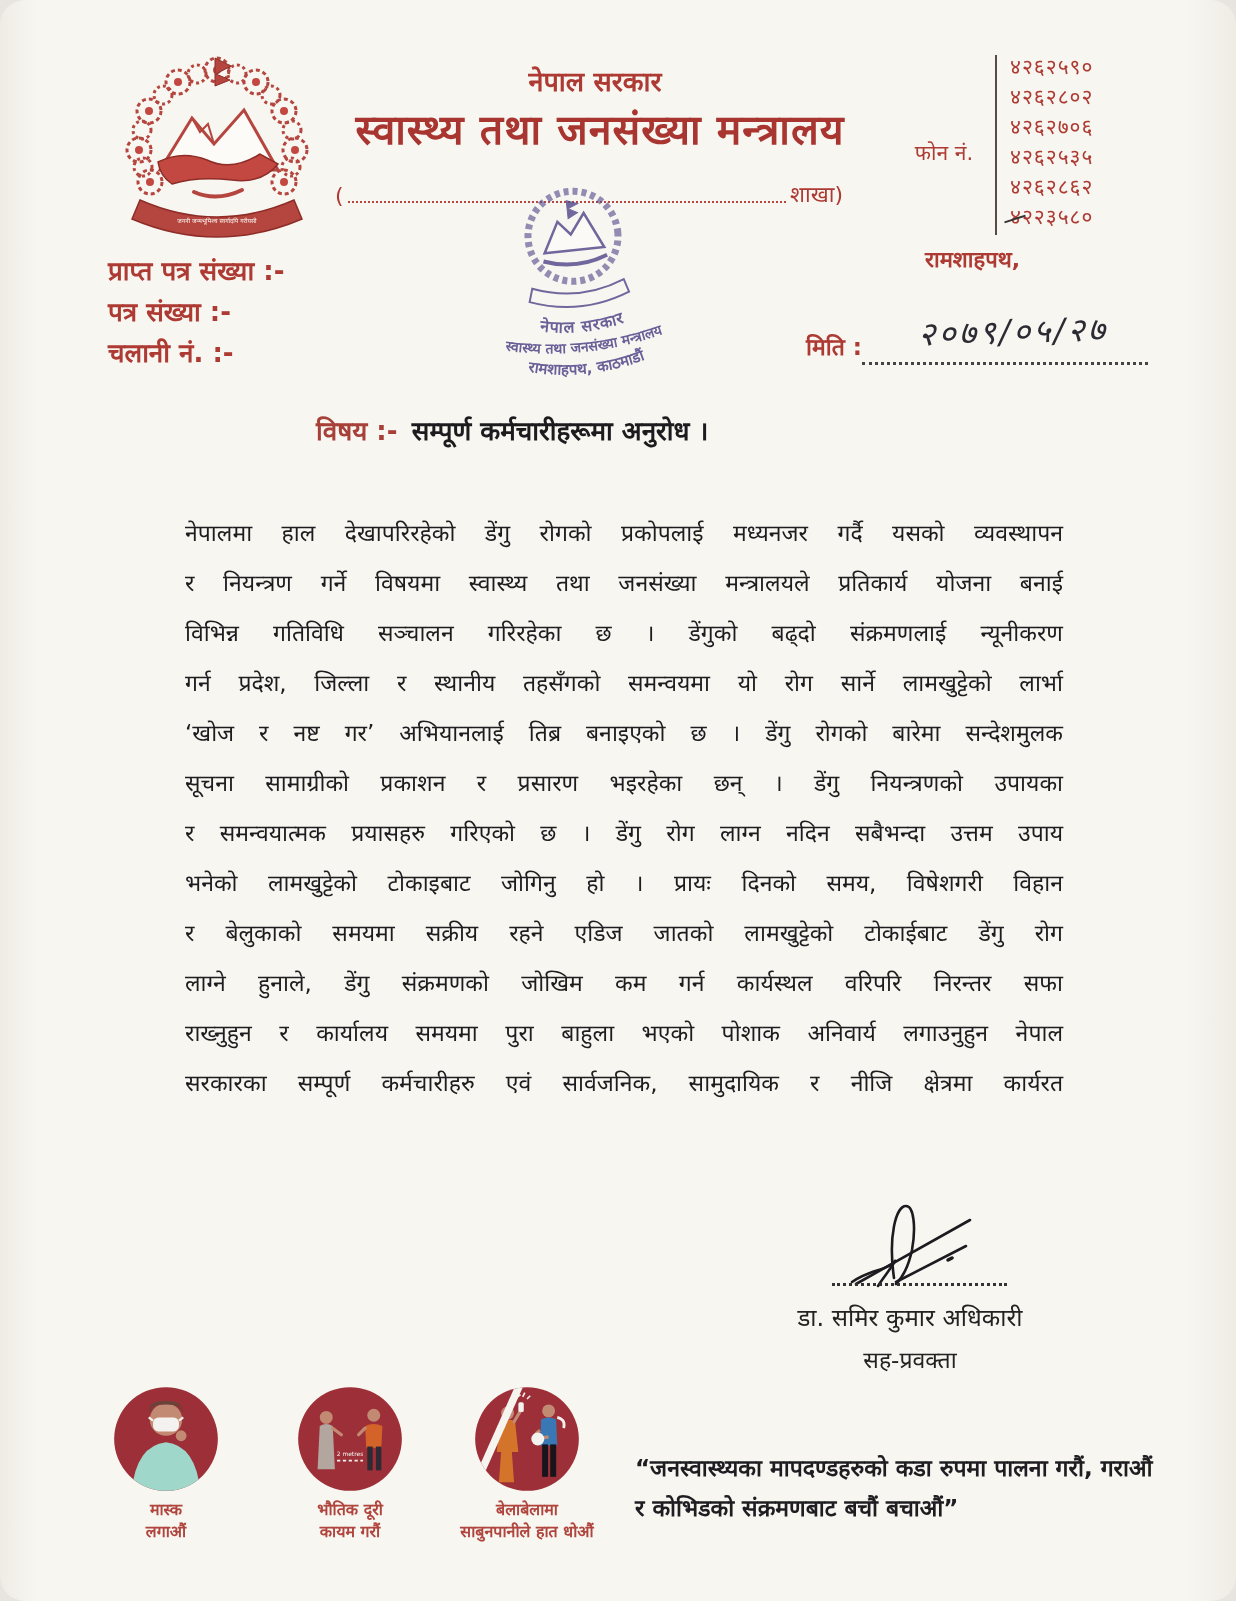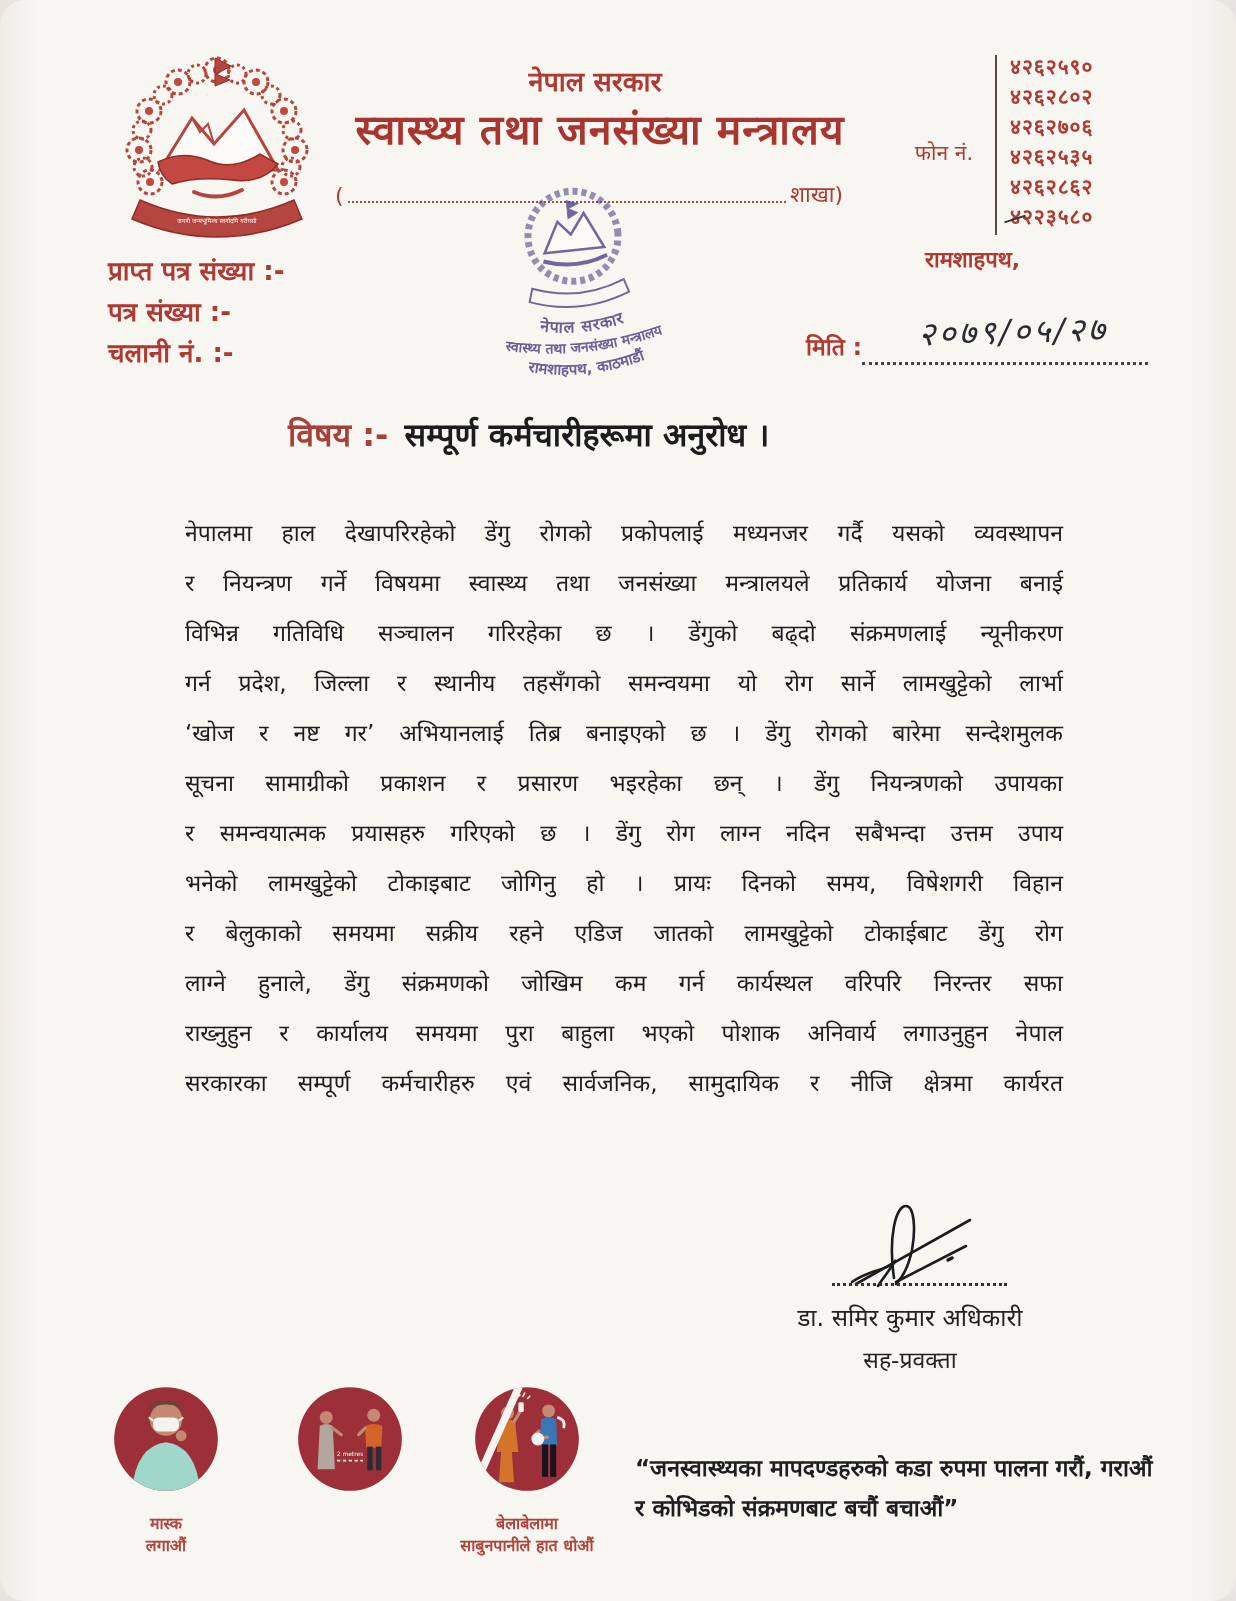--- a/index.html
+++ b/index.html
@@ -22,54 +22,54 @@
     font-size:27px;font-weight:bold;color:#ad3a33;}
   .ministry-line{position:absolute;left:280px;top:100px;width:640px;text-align:center;
     font-size:41px;font-weight:bold;color:#a93530;letter-spacing:1px;}
   .branch-line{position:absolute;left:335px;top:178px;width:508px;
     display:flex;align-items:flex-end;color:#ad3a33;font-size:22px;}
   .branch-dots{flex:1;border-bottom:2.5px dotted #b5463f;margin:0 4px 5px 4px;height:18px;}
   .stamp{position:absolute;left:448px;top:178px;transform:rotate(-6deg);opacity:.88;}
   .phone-bar{position:absolute;left:995px;top:55px;width:2px;height:180px;background:#5a4a46;}
   .phone-label{position:absolute;left:900px;top:138px;width:88px;text-align:center;
     font-size:21px;font-weight:normal;color:#ad3a33;}
-  .phones{position:absolute;left:1010px;top:52px;font-size:21px;font-weight:bold;
+  .phones{position:absolute;left:1010px;top:52px;font-size:21px;font-weight:normal;
     color:#ad3a33;line-height:30px;letter-spacing:1px;}
   .strike-mark{position:absolute;left:1004px;top:218px;width:22px;height:2px;
     background:#333;transform:rotate(-18deg);}
   .addr1{position:absolute;left:865px;top:243px;width:215px;text-align:center;
     font-size:22px;font-weight:bold;color:#ad3a33;}
   .addr2{position:absolute;left:840px;top:277px;width:265px;text-align:center;
     font-size:22px;font-weight:bold;color:#ad3a33;}
   .meta-label{position:absolute;left:108px;font-size:26px;font-weight:bold;color:#ad3a33;}
   .date-label{position:absolute;left:806px;top:330px;font-size:23px;font-weight:bold;color:#ad3a33;}
   .date-value{position:absolute;left:868px;top:308px;width:290px;text-align:center;
     font-size:33px;color:#2b2b33;letter-spacing:3px;transform:rotate(-1.5deg);
     font-style:italic;}
   .date-dots{position:absolute;left:862px;top:362px;width:286px;border-bottom:3px dotted #444;}
   
-  .subject{position:absolute;left:288px;top:412px;font-size:32px;}
+  .subject{position:absolute;left:316px;top:412px;font-size:26px;}
   .subject .lbl{color:#a8403a;font-weight:bold;margin-right:6px;}
   .subject .txt{color:#1c1c1f;font-weight:bold;}
   
   .body-block{position:absolute;left:185px;top:516px;width:878px;}
   .bline{height:50px;font-size:23px;color:#1d1d20;
     text-align:justify;text-align-last:justify;white-space:normal;}
   .bline.last{text-align-last:left;}
   
   .sig{position:absolute;left:838px;top:1198px;}
   .sig-dots{position:absolute;left:832px;top:1283px;width:175px;border-bottom:3px dotted #333;}
   .sig-name{position:absolute;left:760px;top:1300px;width:300px;text-align:center;
     font-size:24px;color:#222;}
   .sig-title{position:absolute;left:760px;top:1343px;width:300px;text-align:center;
     font-size:23px;color:#222;}
   
   .ficon{position:absolute;top:1385px;text-align:center;}
   .ficon svg{display:block;margin:0 auto;}
-  .fcap{margin-top:20px;font-size:16px;font-weight:bold;color:#b0453e;line-height:22px;}
+  .fcap{margin-top:6px;font-size:16px;font-weight:bold;color:#b0453e;line-height:22px;}
   .quote{position:absolute;left:635px;top:1448px;width:520px;text-align:left;
     font-size:23px;font-weight:bold;color:#1e1e22;line-height:40px;}
 </style>
 </head>
 <body>
 
 <div class="page">
 
   <svg class="emblem" width="220" height="195" viewBox="0 0 220 195">
     <g fill="none" stroke="#b5463f" stroke-width="3">
@@ -234,20 +234,24 @@
         <path d="M34,40 L42,46" stroke="#c28a72" stroke-width="3" stroke-linecap="round"></path>
         <circle cx="72" cy="28" r="6" fill="#c28a72"></circle>
         <path d="M64,38 Q72,34 80,38 L79,58 L65,58 Z" fill="#d4632a"></path>
         <rect x="66" y="57" width="5" height="22" fill="#2e2a33"></rect>
         <rect x="74" y="57" width="5" height="22" fill="#2e2a33"></rect>
         <path d="M64,40 L58,46" stroke="#c28a72" stroke-width="3" stroke-linecap="round"></path>
         <path d="M38,70 L62,70" stroke="#f4f2ee" stroke-width="1.6" stroke-dasharray="3 2.4"></path>
         <text x="50" y="66" text-anchor="middle" font-size="5.5" fill="#f4f2ee">2 metres</text>
       </g>
     </svg>
+    <div class="fcap">
+      <div>भौतिक दूरी</div>
+      <div>कायम गरौं</div>
+    </div>
   </div>
 
   <div class="ficon" style="left:432px;width:190px">
     <svg width="108" height="108" viewBox="0 0 100 100">
       <circle cx="50" cy="50" r="48" fill="#9d2f38"></circle>
       <clipPath id="c3">
           <circle cx="50" cy="50" r="48"></circle>
         </clipPath>
       <g clip-path="url(#c3)">
         <circle cx="32" cy="26" r="6" fill="#c28a72"></circle>

